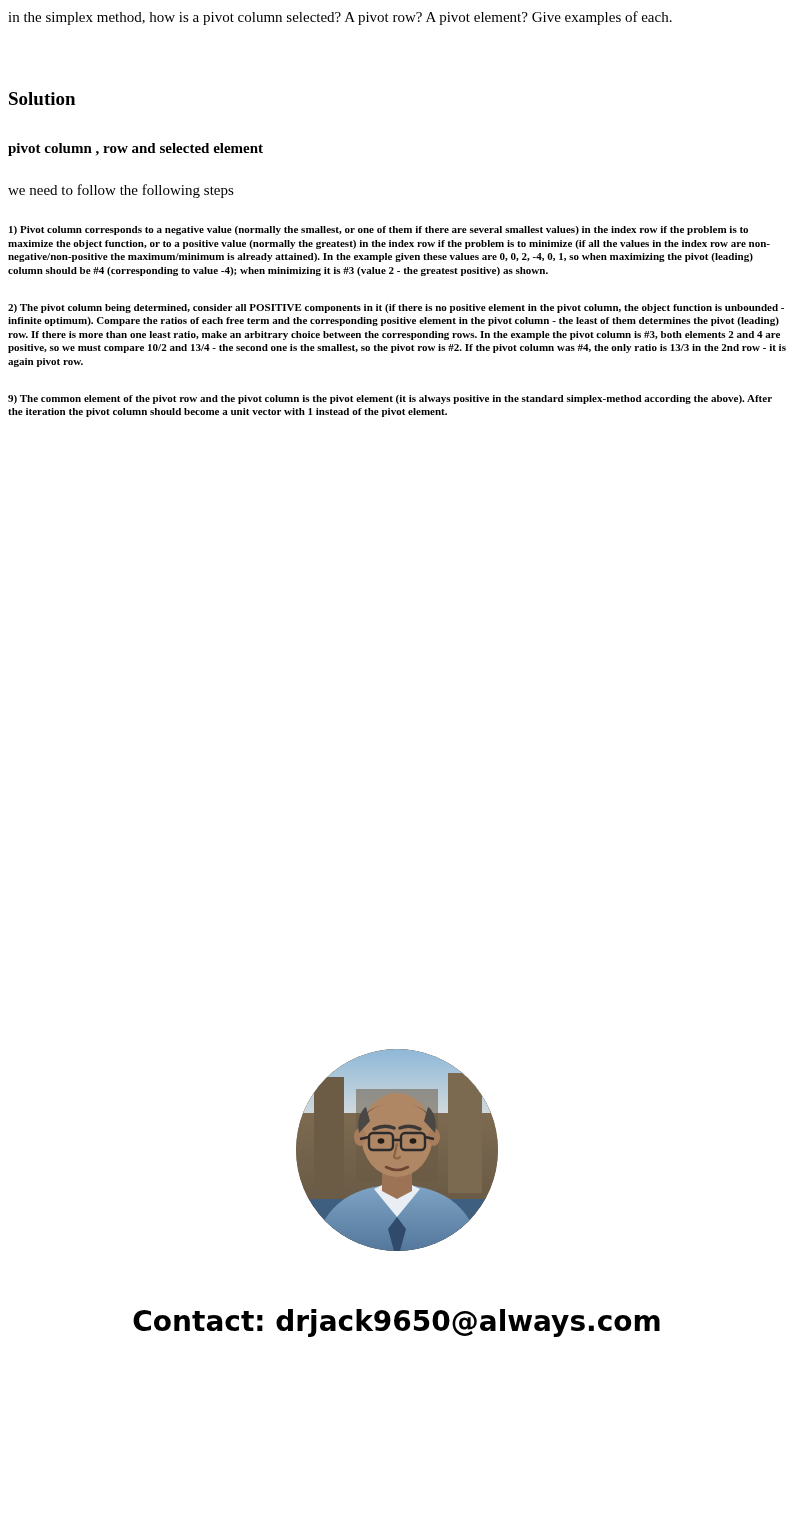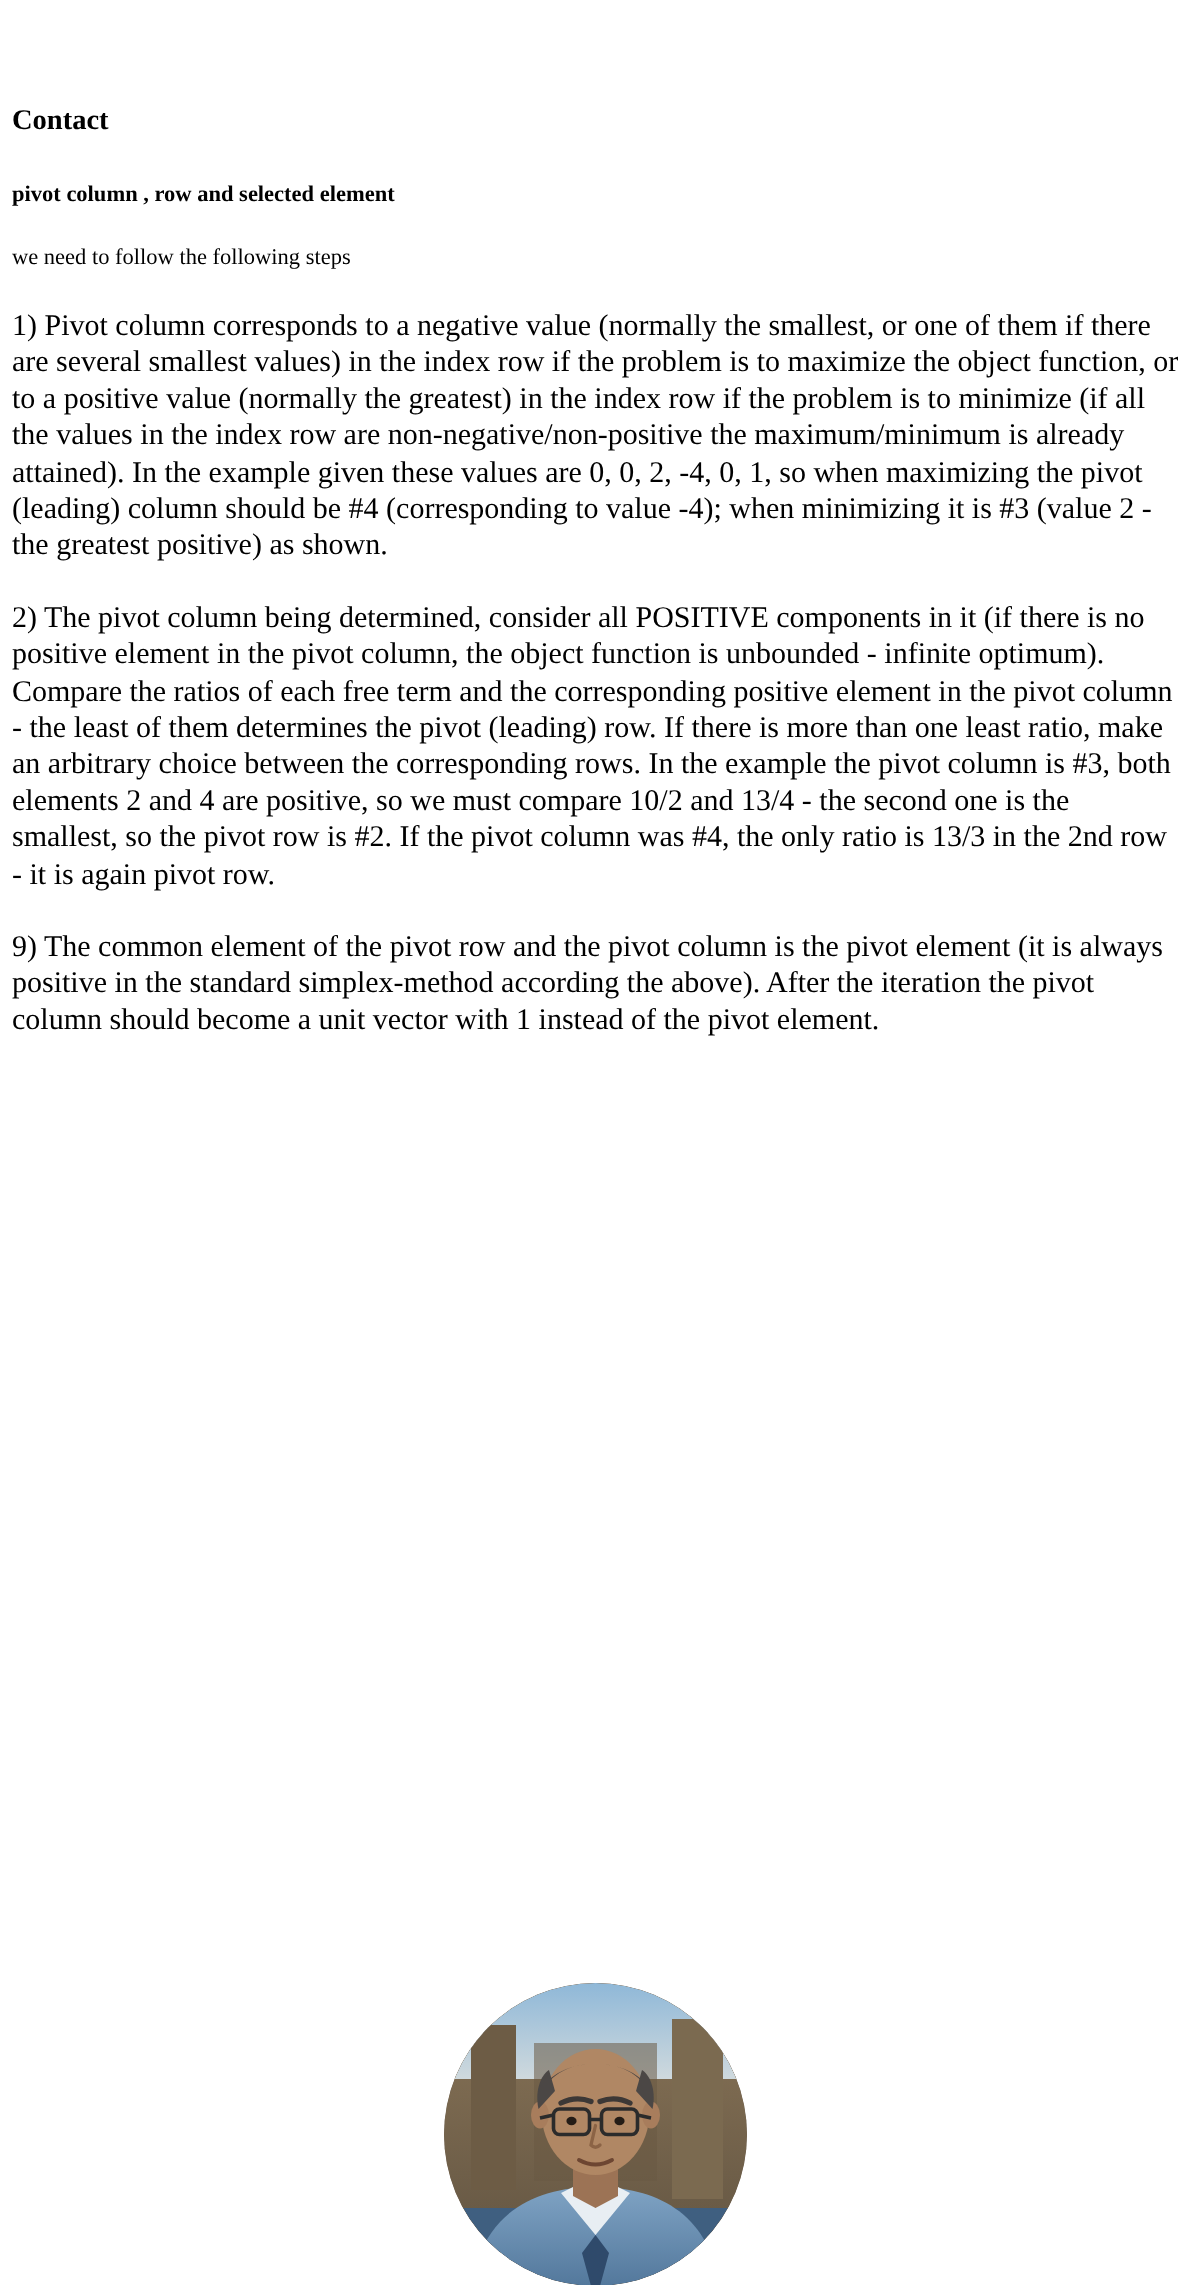--- a/index.html
+++ b/index.html
@@ -30,24 +30,25 @@
     margin: 62px 0 0 0;
     line-height: 1.2;
   }
   .subheading {
     font-size: 15px;
     font-weight: bold;
     margin: 28px 0 0 0;
     line-height: 1.2;
   }
   .para {
-    font-size: 20px;
+    font-size: 11px;
     line-height: 1.22;
     margin: 24px 0 0 0;
     text-align: left;
+    font-weight: bold;
   }
   .steps-intro {
     font-size: 15px;
     line-height: 1.22;
     margin: 24px 0 0 0;
     font-family: Liberation Serif, serif;
   }
   .spacer {
     height: 630px;
   }
@@ -84,22 +85,23 @@
   .footer .contact {
     display: block;
     margin-top: 2px;
   }
 </style>
 </head>
 <body>
 
 <div class="page">
 
+  <p class="question">in the simplex method, how is a pivot column selected? A pivot row? A pivot element? Give examples of each.</p>
 
-  <h2 class="solution-heading">Contact</h2>
+  <h2 class="solution-heading">Solution</h2>
 
   <p class="subheading">pivot column , row and selected element</p>
 
   <p class="steps-intro">we need to follow the following steps</p>
 
   <p class="para">1) Pivot column corresponds to a negative value (normally the smallest, or one of them if there are several smallest values) in the index row if the problem is to maximize the object function, or to a positive value (normally the greatest) in the index row if the problem is to minimize (if all the values in the index row are non-negative/non-positive the maximum/minimum is already attained). In the example given these values are 0, 0, 2, -4, 0, 1, so when maximizing the pivot (leading) column should be #4 (corresponding to value -4); when minimizing it is #3 (value 2 - the greatest positive) as shown.</p>
   <p class="para">2) The pivot column being determined, consider all POSITIVE components in it (if there is no positive element in the pivot column, the object function is unbounded - infinite optimum). Compare the ratios of each free term and the corresponding positive element in the pivot column - the least of them determines the pivot (leading) row. If there is more than one least ratio, make an arbitrary choice between the corresponding rows. In the example the pivot column is #3, both elements 2 and 4 are positive, so we must compare 10/2 and 13/4 - the second one is the smallest, so the pivot row is #2. If the pivot column was #4, the only ratio is 13/3 in the 2nd row - it is again pivot row.</p>
   <p class="para">9) The common element of the pivot row and the pivot column is the pivot element (it is always positive in the standard simplex-method according the above). After the iteration the pivot column should become a unit vector with 1 instead of the pivot element.</p>
 
   <div class="spacer"></div>

